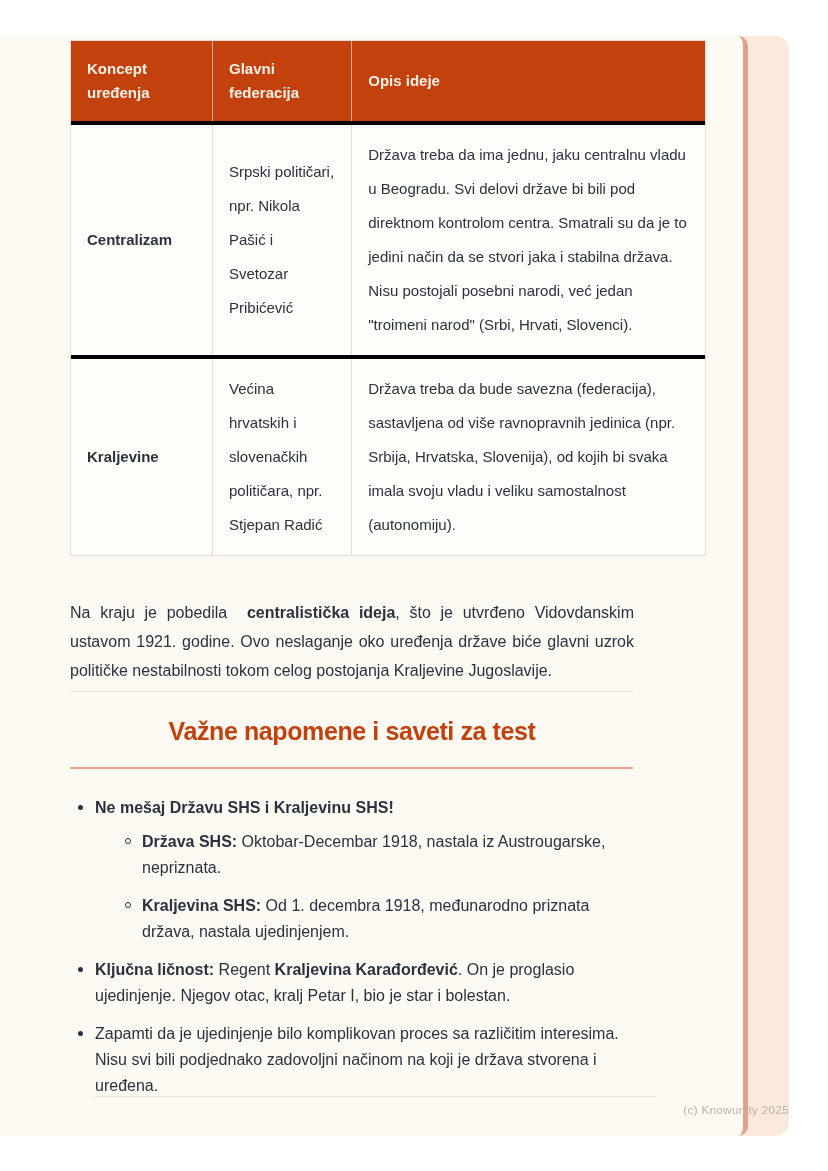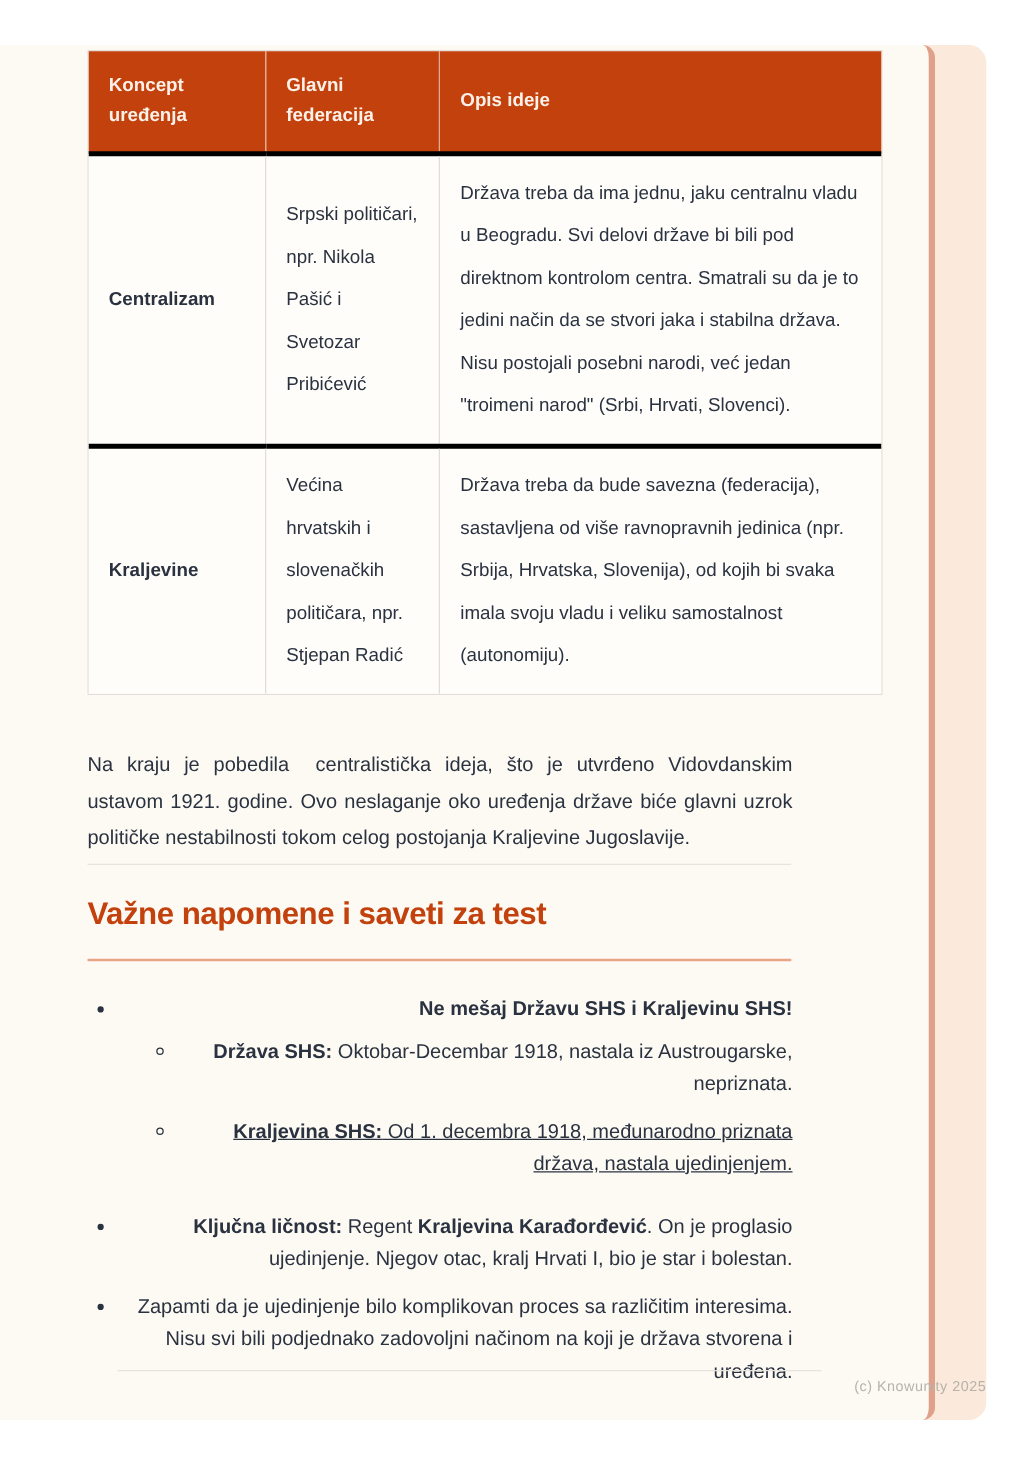--- a/index.html
+++ b/index.html
@@ -46,47 +46,47 @@
     vertical-align:middle;
   }
   td:last-child { border-right:none; }
   td.concept { font-weight:700;margin-top:38px; }
   
   .summary {
     margin-top:42px; width:564px;
     font-size:16px; line-height:29px;
     text-align:justify;
   }
-  .summary b { font-weight:400;margin-left:10px; }
+  .summary b { font-weight:700;margin-left:10px; }
   
   .hr1 { margin-top:6px; width:563px; height:0; border-top:1px solid #e7e4de; }
   h2.section {
     margin-top:22px;
     font-size:25px; letter-spacing:-0.4px; line-height:34px;
-    font-weight:700; color:#c2410c;
+    font-weight:700; color:#c2410c;text-align:center;
   }
   .h2-underline { margin-top:19px; width:563px; height:2px; background:#eca487; }
   
   ul.notes { margin-top:26px; list-style:none; font-size:16px; line-height:26px; }
-  ul.notes li { display:flex; margin-bottom:12px;text-align:right; }
+  ul.notes li { display:flex; margin-bottom:12px; }
   ul.notes > li { padding-left:8px; }
   .marker { flex:0 0 auto; }
   .dot {
     width:5px; height:5px; border-radius:50%;
     background:#2a3240; margin:10px 12px 0 0;
   }
   .ring {
     width:6px; height:6px; border-radius:50%;
     border:1.5px solid #2a3240; margin:9px 11px 0 0; background:transparent;
   }
   .li-body { flex:1 1 auto; }
   .li-body b { font-weight:700; }
   ul.sub { list-style:none; margin:8px 0 0 30px; }
   ul.sub li { margin-bottom:12px; }
-  ul.sub li:last-child { margin-bottom:12px;text-decoration:underline; }
+  ul.sub li:last-child { margin-bottom:0; }
   
   .hr2 {
     position:absolute; left:94px; top:1096px;
     width:563px; height:0; border-top:1px solid #e7e4de;
   }
   .copyright {
     position:absolute; top:1104px; right:39px; z-index:5;
     font-size:11.5px; letter-spacing:0.4px; color:#b7b2aa;
   }
 </style>
@@ -145,21 +145,21 @@
             </li>
             <li>
               <span class="marker ring"></span>
               <div class="li-body"><b>Kraljevina SHS:</b><span> Od 1. decembra 1918, međunarodno priznata država, nastala ujedinjenjem.</span></div>
             </li>
           </ul>
         </div>
       </li>
       <li>
         <span class="marker dot"></span>
-        <div class="li-body"><b>Ključna ličnost:</b><span> Regent </span><b>Kraljevina Karađorđević</b><span>. On je proglasio ujedinjenje. Njegov otac, kralj Hrvati I, bio je star i bolestan.</span></div>
+        <div class="li-body"><b>Ključna ličnost:</b><span> Regent </span><b>Kraljevina Karađorđević</b><span>. On je proglasio ujedinjenje. Njegov otac, kralj Petar I, bio je star i bolestan.</span></div>
       </li>
       <li>
         <span class="marker dot"></span>
         <div class="li-body"><span>Zapamti da je ujedinjenje bilo komplikovan proces sa različitim interesima. Nisu svi bili podjednako zadovoljni načinom na koji je država stvorena i uređena.</span></div>
       </li>
     </ul>
 
   </div>
 </div>
 

